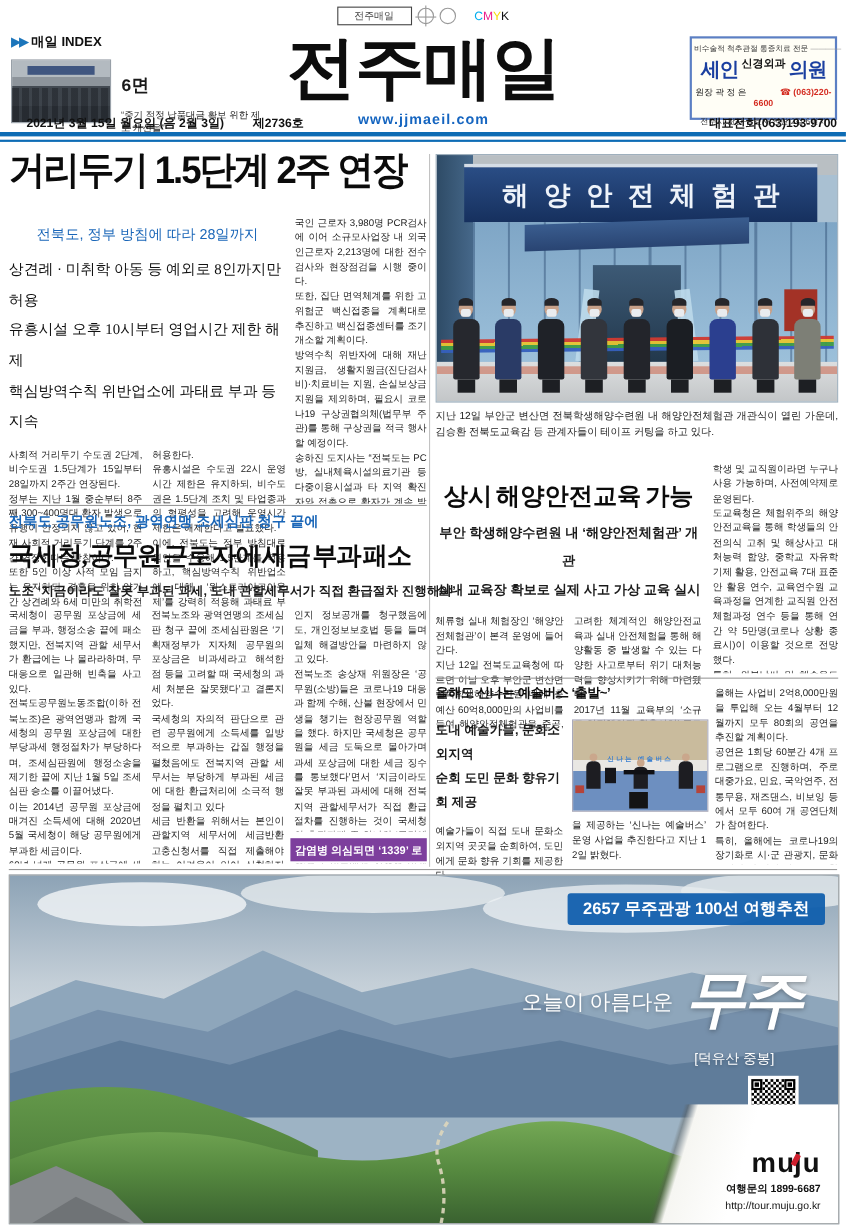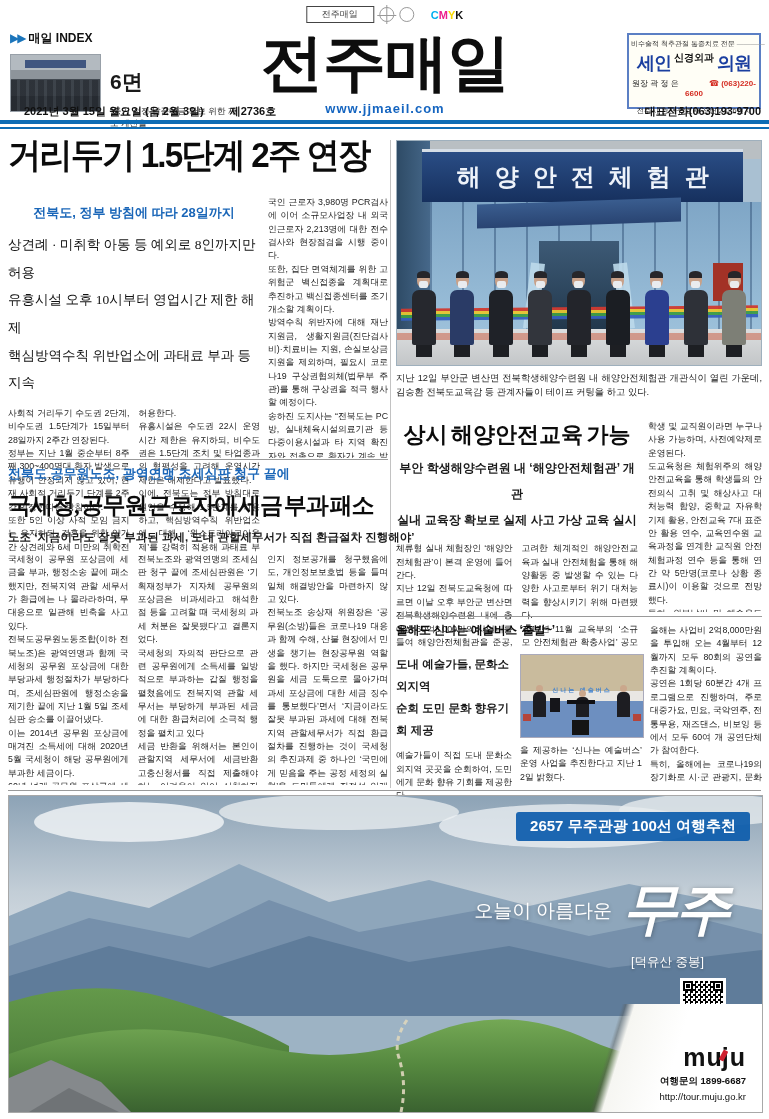--- a/index.html
+++ b/index.html
@@ -8,35 +8,35 @@
   .serif{font-family:"Liberation Serif","DejaVu Serif",serif;}
 
   
   .print-strip{position:absolute;top:6px;left:50%;transform:translateX(-50%);
     display:flex;align-items:center;gap:5px;}
   .reg-box{width:66px;height:15px;border:1px solid #444;font-size:9px;color:#444;
     display:flex;align-items:center;justify-content:center;}
   .reg-circle{width:13px;height:13px;border:1px solid #999;border-radius:50%;position:relative;}
   .reg-circle.cross::before{content:'';position:absolute;left:50%;top:-3px;bottom:-3px;width:1px;background:#999;}
   .reg-circle.cross::after{content:'';position:absolute;top:50%;left:-3px;right:-3px;height:1px;background:#999;}
-  .cmyk{font-size:11px;font-weight:700;letter-spacing:0;padding-left:12px;}
+  .cmyk{font-size:11px;font-weight:400;letter-spacing:0;padding-left:12px;}
   .cmyk .c{color:#00aeef}.cmyk .m{color:#ec1e8c}.cmyk .y{color:#f8d900}.cmyk .k{color:#111}
 
   
   .index-block{position:absolute;left:10px;top:30px;width:228px;}
   .index-title{font-size:12px;font-weight:800;color:#111;}
   .index-title .arr{color:#1b75bb;letter-spacing:-2px;margin-right:4px;}
   .index-row{display:flex;gap:9px;margin-top:7px;}
   .index-thumb{width:94px;height:56px;border:1px solid #98a0a8;position:relative;overflow:hidden;
     background:linear-gradient(#b3bac0 0 26%, #8d949b 26% 42%, #434a52 42% 74%, #2e343b 74% 100%);}
   .thumb-banner{position:absolute;top:9%;left:16%;right:16%;height:15%;background:#2c4474;opacity:.85;}
   .thumb-people{position:absolute;bottom:0;left:0;right:0;height:55%;
     background:repeating-linear-gradient(90deg,#22262c 0 6px,#3a4047 6px 9px);opacity:.65;}
   .index-meta{padding-top:14px;}
-  .index-page{font-size:21px;font-weight:800;}
+  .index-page{font-size:16px;font-weight:800;font-family:Liberation Mono, monospace;}
   .index-caption{font-size:8.6px;color:#222;margin-top:10px;width:128px;line-height:1.35;}
   .logo-wrap{position:absolute;left:244px;top:32px;width:282px;text-align:center;}
   .logo{font-size:62px;font-weight:900;letter-spacing:-1px;line-height:1;color:#0d0d0d;
     transform:scaleX(1.02);transform-origin:center;}
   .website{position:absolute;left:244px;top:101px;width:282px;text-align:center;
     color:#1565c0;font-weight:800;font-size:13px;letter-spacing:1px;}
   .ad-box{position:absolute;right:8px;top:33px;width:134px;height:76px;border:2px solid #5b7fc4;
     background:#fffef6;text-align:center;padding:4px 2px 2px;box-sizing:border-box;}
   .ad-top{font-size:7px;color:#333;white-space:nowrap;}
   .ad-top::after{content:" ————";color:#999;}
@@ -56,21 +56,21 @@
   .newscol{font-size:8.8px;line-height:1.52;text-align:justify;white-space:pre-line;
     color:#222;overflow:hidden;word-break:break-all;}
   .v-div{position:absolute;left:390px;top:140px;width:1px;height:648px;background:#c2c2c2;}
   .h-div{position:absolute;height:1px;background:#9a9a9a;}
 
   
   .lead{position:absolute;left:8px;top:136px;width:380px;height:322px;}
   .lead-headline{font-size:35px;font-weight:900;letter-spacing:-2px;line-height:1.1;
     white-space:nowrap;transform:scaleX(.95);transform-origin:left;color:#0b0b0b;}
   .lead-left{position:absolute;left:0;top:60px;width:252px;}
-  .lead-kicker{text-align:center;color:#1a66b8;font-weight:700;font-size:13px;margin:8px 0 9px;}
+  .lead-kicker{text-align:center;color:#1a66b8;font-weight:400;font-size:13px;margin:8px 0 9px;}
   .lead-subheads{font-family:"Liberation Serif","DejaVu Serif",serif;font-size:13.5px;
     line-height:2.05;color:#111;white-space:pre-line;}
   .lead-cols{display:flex;gap:9px;margin-top:10px;height:146px;overflow:hidden;}
   .lead-cols .newscol{flex:1;}
   .lead-col3{position:absolute;right:0;top:60px;width:120px;height:262px;}
 
   
   .tax{position:absolute;left:8px;top:465px;width:380px;height:320px;}
   .tax-kicker{color:#1a66b8;font-weight:800;font-size:13px;}
   .tax-headline{font-family:"Liberation Serif","DejaVu Serif",serif;font-size:23px;font-weight:700;
@@ -115,21 +115,21 @@
   .p-body{width:24px;height:55px;margin-top:2px;border-radius:7px 7px 2px 2px;background:#26282e;}
   .p-legs{width:16px;height:12px;margin:0 auto;background:#1d1f23;}
   .person.n2 .p-body{background:#2a3b66}.person.n3 .p-body{background:#1f2228}
   .person.n4 .p-body{background:#32353c}.person.n5 .p-body{background:#23252b}
   .person.n6 .p-body{background:#1b1e23}.person.n7 .p-body{background:#2b3f8f}
   .person.n8 .p-body{background:#2e3138}.person.n9 .p-body{background:#7d7f76}
   .photo-caption{font-size:9.3px;line-height:1.5;margin-top:6px;color:#222;text-align:justify;}
 
   
   .marine{position:absolute;left:396px;top:416px;width:366px;height:198px;}
-  .marine-left{position:absolute;left:0;top:4px;width:242px;}
+  .marine-left{position:absolute;left:0;top:20px;width:242px;}
   .marine-headline{font-family:"Liberation Serif","DejaVu Serif",serif;font-size:22px;font-weight:700;
     text-align:center;letter-spacing:0;word-spacing:-2px;white-space:nowrap;color:#0b0b0b;}
   .marine-subs{font-size:12px;font-weight:800;text-align:center;line-height:2.15;margin-top:6px;white-space:pre-line;}
   .marine-cols{display:flex;gap:9px;margin-top:9px;height:106px;overflow:hidden;}
   .marine-cols .newscol{flex:1;}
   .marine-col3{position:absolute;right:0;top:4px;width:114px;height:192px;}
 
   
   .bus{position:absolute;left:396px;top:622px;width:366px;height:164px;}
   .bus-headline{font-family:Liberation Sans, sans-serif;font-size:12px;font-weight:700;
@@ -265,20 +265,23 @@
       <div class="newscol"> 국세청이 공무원 포상금에 세금을 부과, 행정소송 끝에 패소했지만, 전북지역 관할 세무서가 환급에는 나 몰라라하며, 무대응으로 일관해 빈축을 사고 있다.
  전북도공무원노동조합(이하 전북노조)은 광역연맹과 함께 국세청의 공무원 포상금에 대한 부당과세 행정절차가 부당하다며, 조세심판원에 행정소송을 제기한 끝에 지난 1월 5일 조세심판 승소를 이끌어냈다.
  이는 2014년 공무원 포상금에 매겨진 소득세에 대해 2020년 5월 국세청이 해당 공무원에게 부과한 세금이다.
  60년 넘게 공무원 포상금에 세금이 매겨진 적은 없었기에 전북도청(소방공무원 포함) 및 시군 공무원들은 당황했지만, 공무원 신분으로 세금 문제를 논하는 것이 마음에 걸려 제때 세금을 납부했다.</div>
       <div class="newscol"> 전북노조와 광역연맹의 조세심판 청구 끝에 조세심판원은 ‘기획재정부가 지자체 공무원의 포상금은 비과세라고 해석한 점 등을 고려할 때 국세청의 과세 처분은 잘못됐다’고 결론지었다.
  국세청의 자의적 판단으로 관련 공무원에게 소득세를 일방적으로 부과하는 갑질 행정을 펼쳤음에도 전북지역 관할 세무서는 부당하게 부과된 세금에 대한 환급처리에 소극적 행정을 펼치고 있다
  세금 반환을 위해서는 본인이 관할지역 세무서에 세금반환 고충신청서를 직접 제출해야 하는 어려움이 있어 신청하지 않고 있는 대상이 부지기수이다.
  전북노조는 전북지역 관할 세무서장의 방문을 통해 잘못 부과된 세금 환급절차에 적극행정 요구 및 아직도 신청하지 않은 공무원들이 어느정도</div>
       <div class="newscol">인지 정보공개를 청구했음에도, 개인정보보호법 등을 들며 일체 해결방안을 마련하지 않고 있다.
  전북노조 송상재 위원장은 ‘공무원(소방)들은 코로나19 대응과 함께 수해, 산불 현장에서 민생을 챙기는 현장공무원 역할을 했다. 하지만 국세청은 공무원을 세금 도둑으로 몰아가며 과세 포상금에 대한 세금 징수를 통보했다’면서 ‘지금이라도 잘못 부과된 과세에 대해 전북지역 관할세무서가 직접 환급절차를 진행하는 것이 국세청의 추진과제 중 하나인 ‘국민에게 믿음을 주는 공정 세정의 실현’을 도민들에게 진정성 있게 인정 받을 수 있는 길일 것’이라고 말했다.  /유호상 기자</div>
+    </div>
+    <div class="banner-wrap">
+      <div class="banner-1339">감염병 의심되면 ‘1339’ 로</div>
     </div>
   </div>
 
   <div class="photo-block">
     <div class="photo-main">
       <div class="side-dark"></div>
       <div class="sign-band">
         <span class="sign-text">해양안전체험관</span>
       </div>
       <div class="facade"></div>

